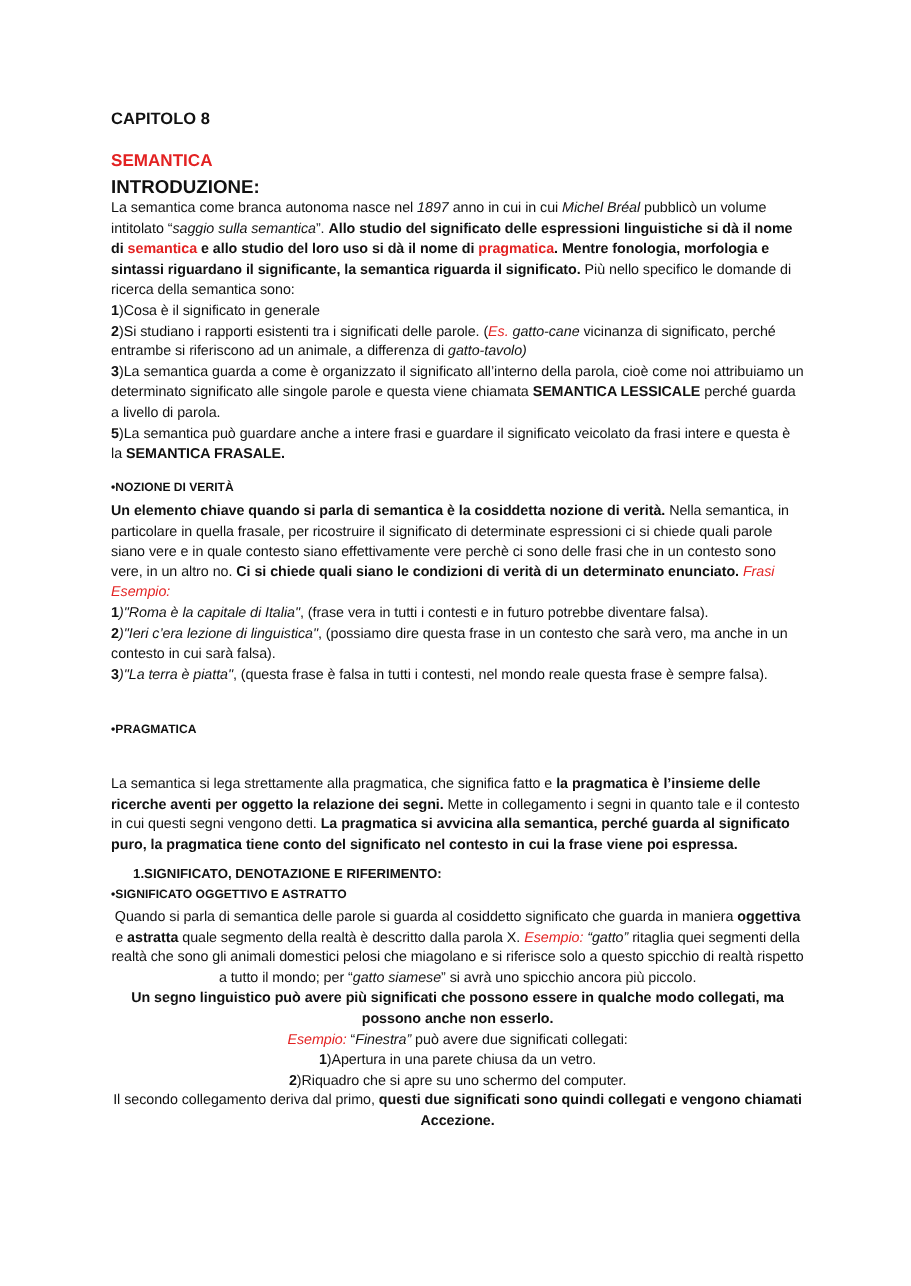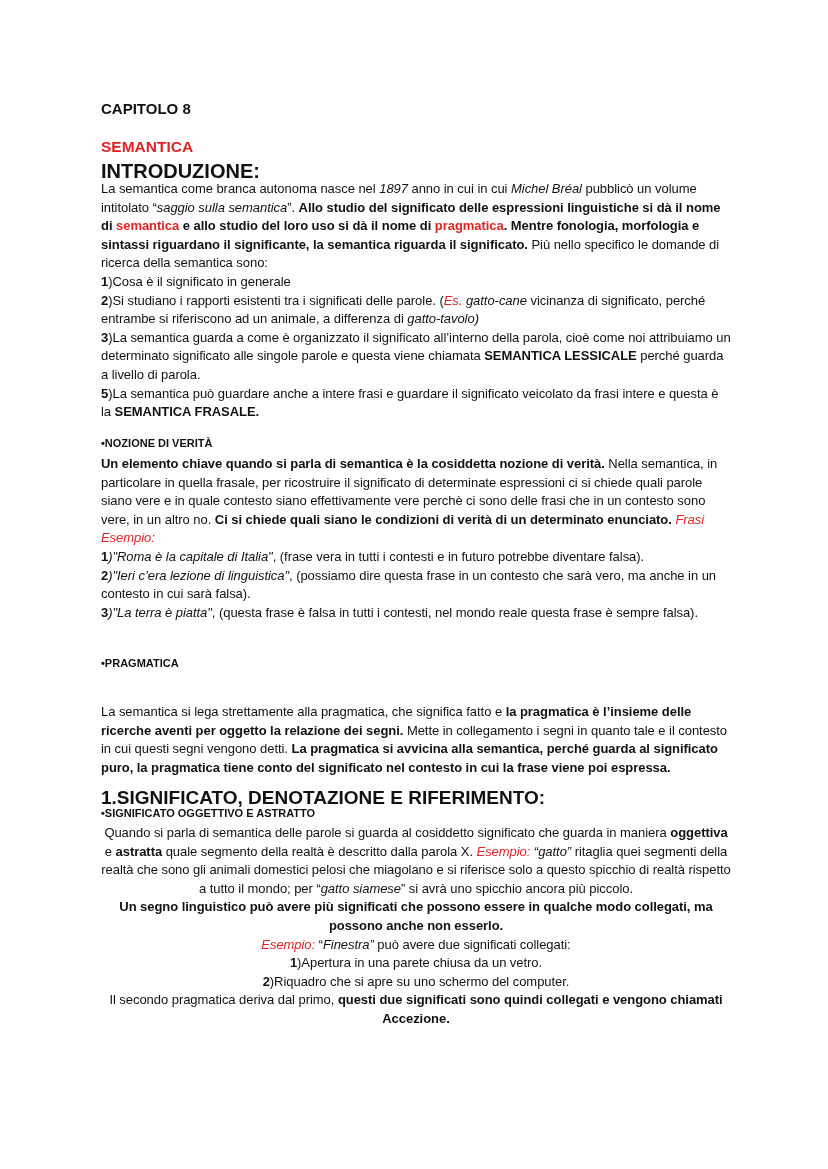--- a/index.html
+++ b/index.html
@@ -1,24 +1,24 @@
 <!DOCTYPE html>
 <html><head>
   <meta charset="utf-8">
   <style>
     html, body { margin: 0; padding: 0; background: #ffffff; }
     body { width: 828px; height: 1169px; position: relative; overflow: hidden;
       font-family: "Liberation Sans", sans-serif; color: #111; }
     .page { position: absolute; left: 101px; top: 0; width: 630px; }
     .h-chap { position: absolute; top: 100px; font-size: 15px; font-weight: bold; }
     .h-sem { position: absolute; top: 138px; font-size: 15.5px; font-weight: bold; color: #e32222; }
-    .h-intro { position: absolute; top: 160px; font-size: 20px; font-weight: bold; }
+    .h-intro { position: absolute; top: 160px; font-size: 17px; font-weight: bold; }
     .p { position: absolute; font-size: 13px; line-height: 18.6px; letter-spacing: -0.05px; }
     .sub { position: absolute; font-size: 11px; font-weight: bold; }
-    .h-sec { position: absolute; top: 787px; font-size: 19px; font-weight: bold; }
+    .h-sec { position: absolute; top: 787px; font-size: 12px; font-weight: bold; margin-left: 20px; }
     b { font-weight: bold; }
     i { font-style: italic; }
     .red { color: #e32222; }
   </style>
 </head>
 <body>
 
 <div class="page">
 
   <div class="h-chap">CAPITOLO 8</div>
@@ -47,16 +47,16 @@
   </div>
 
   <div class="h-sec">1.SIGNIFICATO, DENOTAZIONE E RIFERIMENTO:</div>
   <div class="sub" style="top:807px;">•SIGNIFICATO OGGETTIVO E ASTRATTO</div>
   <div class="p" style="top:824px;text-align:center;">
     <span>Quando si parla di semantica delle parole si guarda al cosiddetto significato che guarda in maniera </span><b>oggettiva</b><span> e </span><b>astratta</b><span> quale segmento della realtà è descritto dalla parola X. </span><i class="red">Esempio:</i><i> “gatto”</i><span> ritaglia quei segmenti della realtà che sono gli animali domestici pelosi che miagolano e si riferisce solo a questo spicchio di realtà rispetto a tutto il mondo; per “</span><i>gatto siamese</i><span>” si avrà uno spicchio ancora più piccolo.</span><br>
     <b>Un segno linguistico può avere più significati che possono essere in qualche modo collegati, ma possono anche non esserlo.</b><br>
     <i class="red">Esempio:</i><span> “</span><i>Finestra”</i><span> può avere due significati collegati:</span><br>
     <span><b>1</b><span>)Apertura in una parete chiusa da un vetro.</span></span><br>
     <span><b>2</b><span>)Riquadro che si apre su uno schermo del computer.</span></span><br>
-    <span>Il secondo pragmatica deriva dal primo, </span><b>questi due significati sono quindi collegati e vengono chiamati Accezione.</b>
+    <span>Il secondo collegamento deriva dal primo, </span><b>questi due significati sono quindi collegati e vengono chiamati Accezione.</b>
   </div>
 
 </div>
 
 </body></html>

